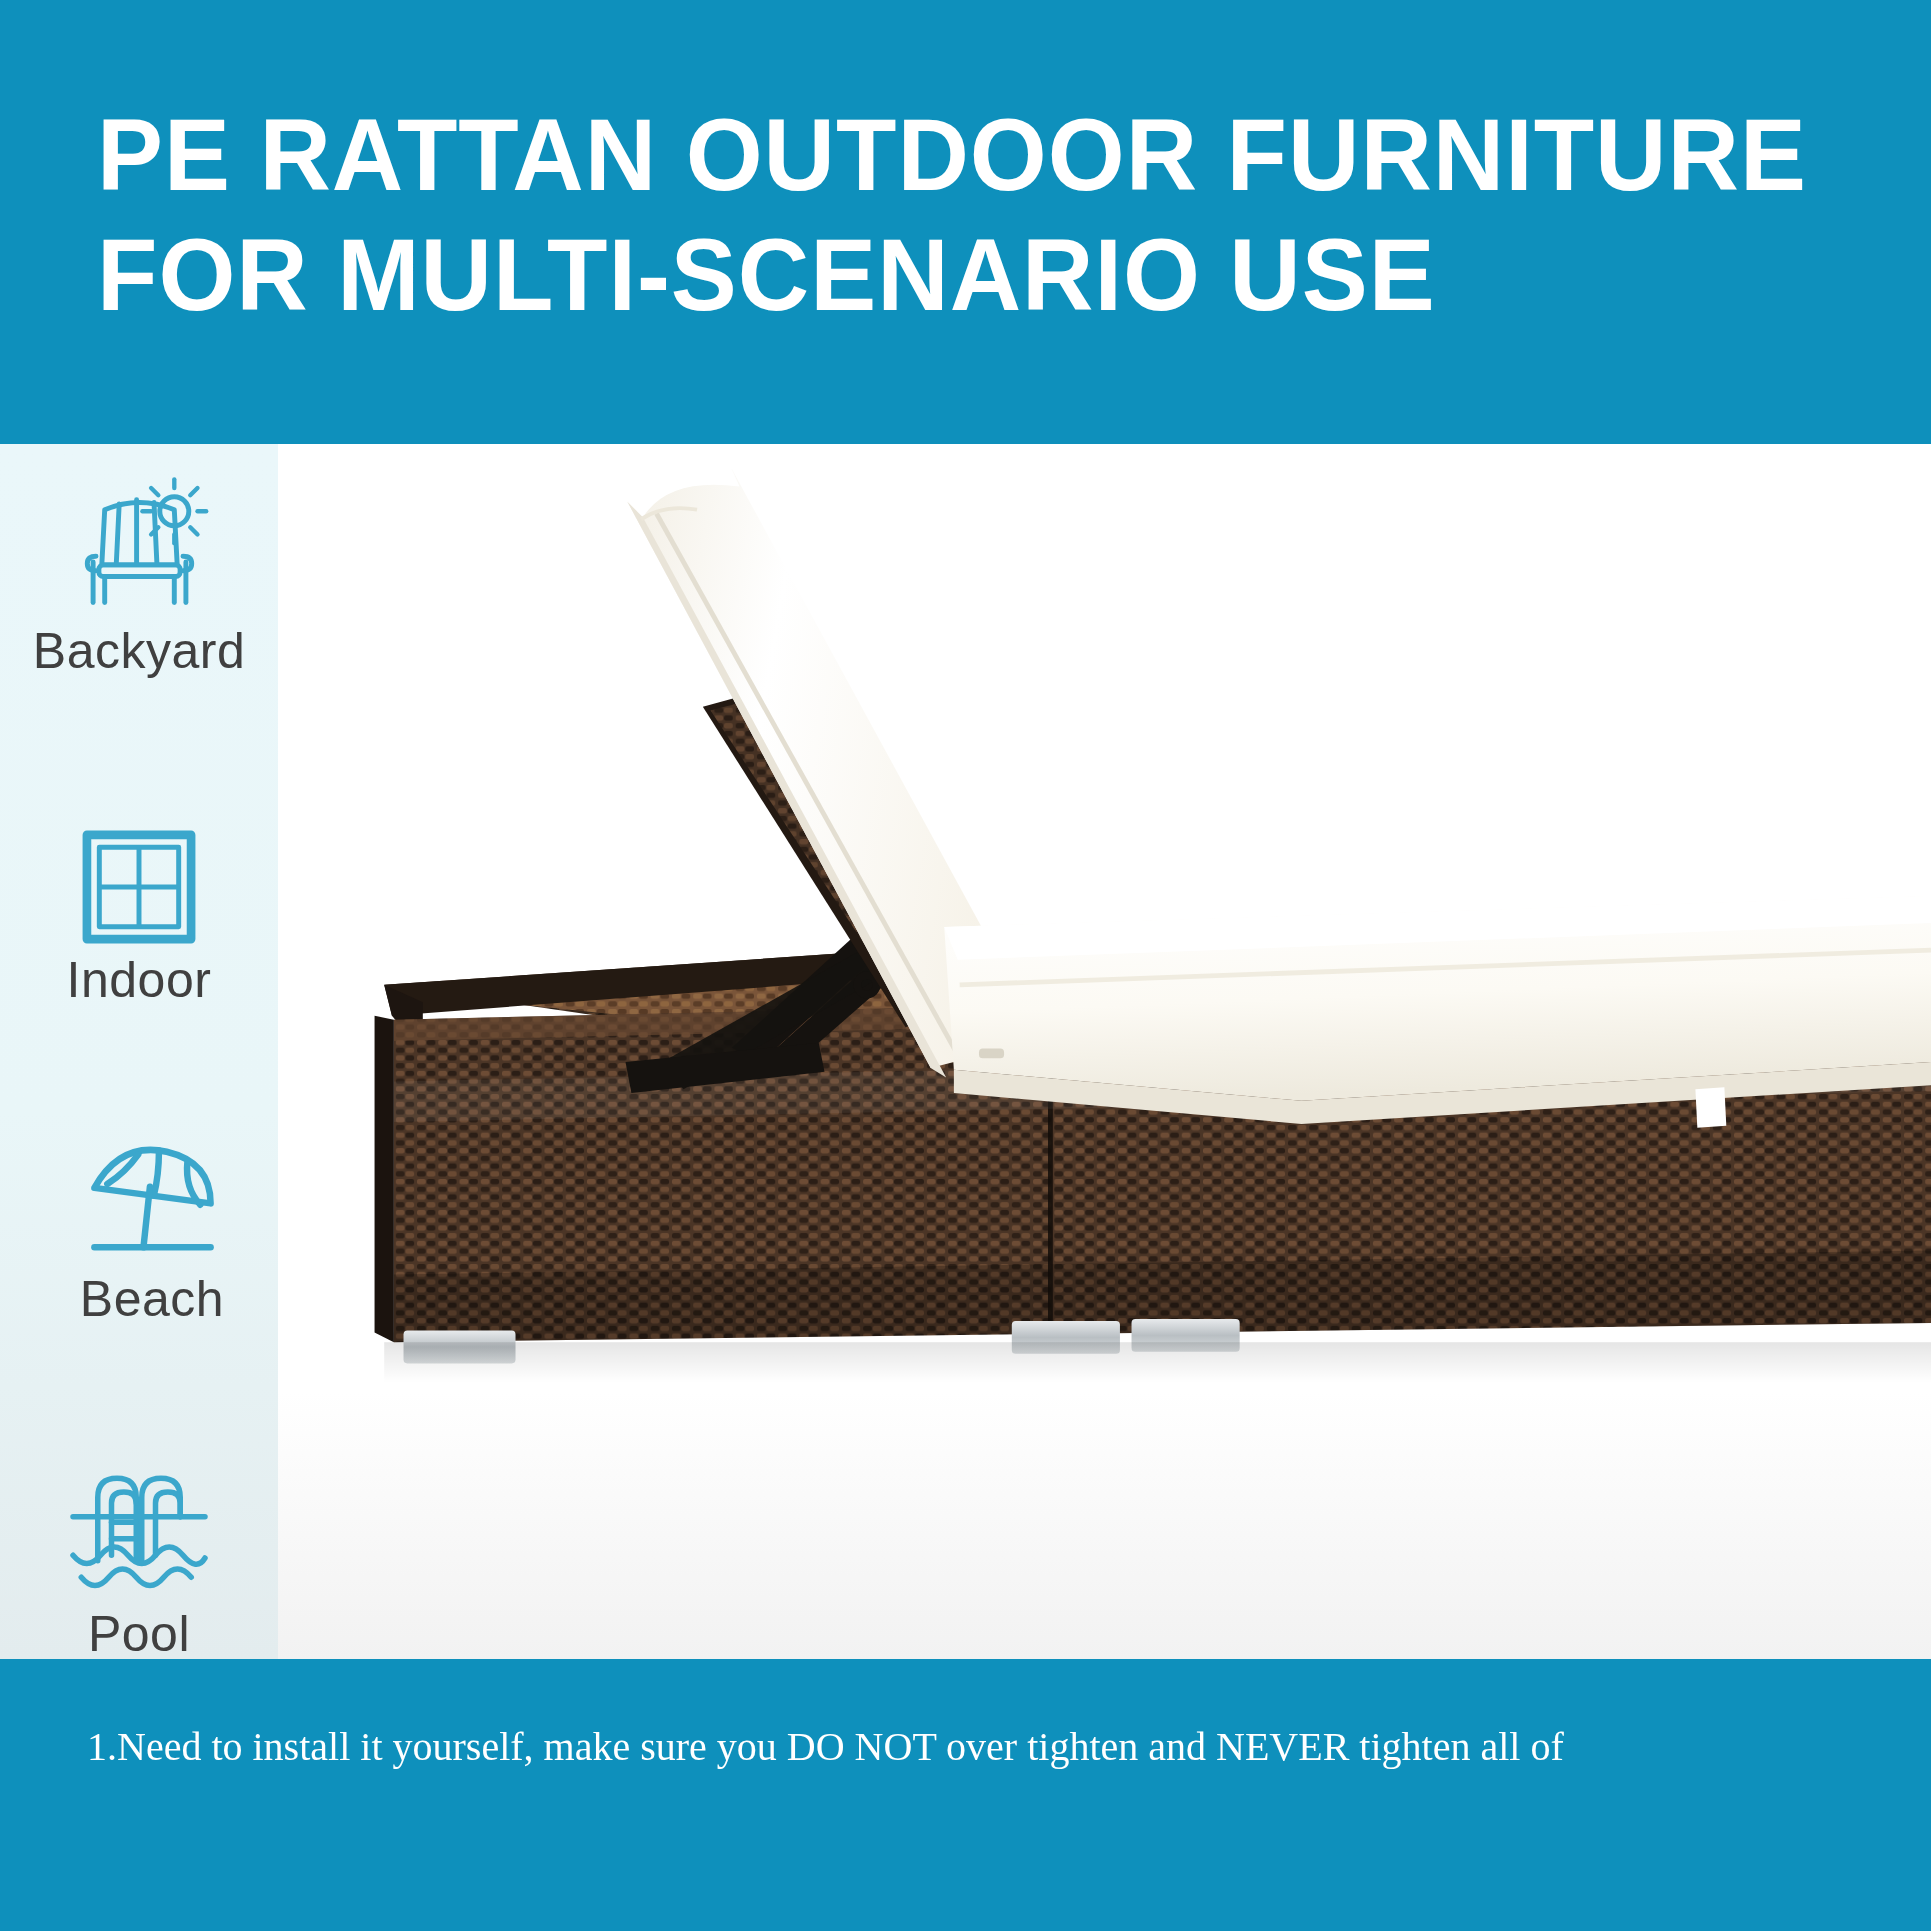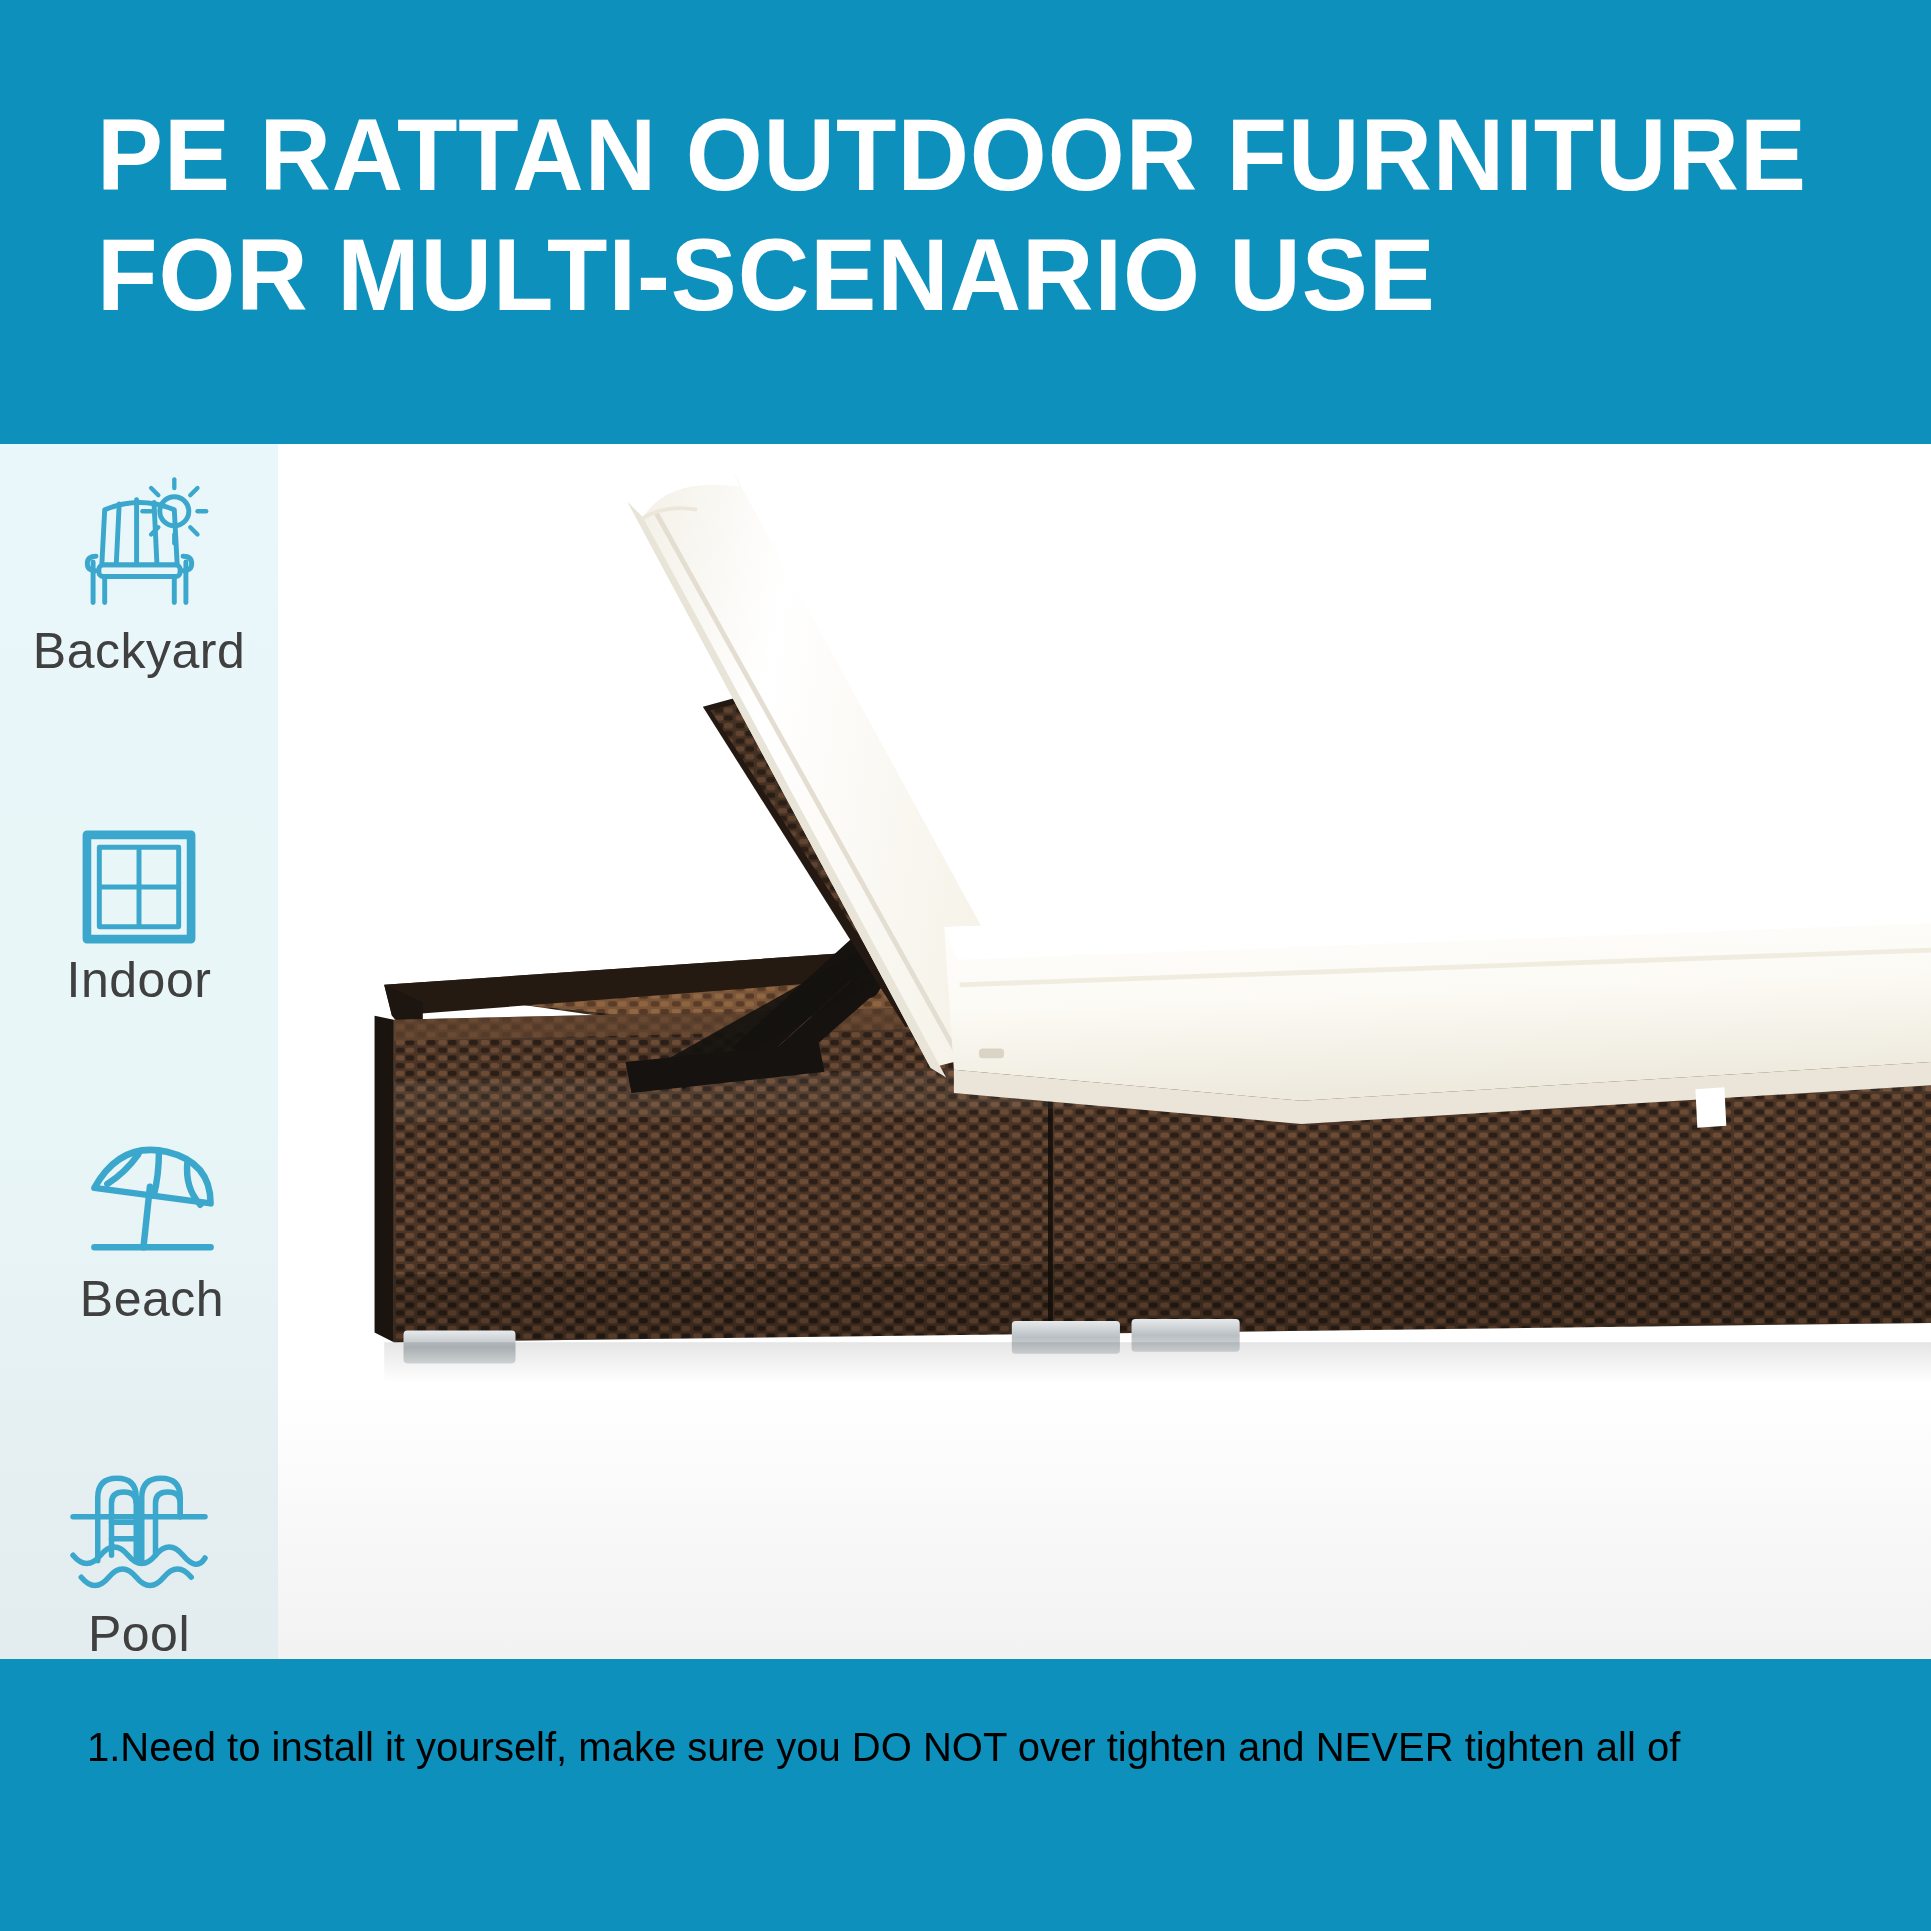--- a/index.html
+++ b/index.html
@@ -69,22 +69,22 @@
   }
   .photo svg { position:absolute; left:0; top:0; width:1653px; height:1215px; }
 
   
   .footer {
     position:absolute; left:0; top:1659px; width:1931px; height:272px;
     background:#0e90bc;
     padding:60px 87px 0 87px;
   }
   .foot-line {
-    color:#000000;
-    font-family:Liberation Sans, sans-serif;
+    color:#ffffff;
+    font-family:Liberation Serif, serif;
     font-size:40px;
     line-height:1.42;
     white-space:nowrap;
   }
   .foot-indent { padding-left:52px; }
 </style>
 </head>
 <body>
 
 <div class="page">

